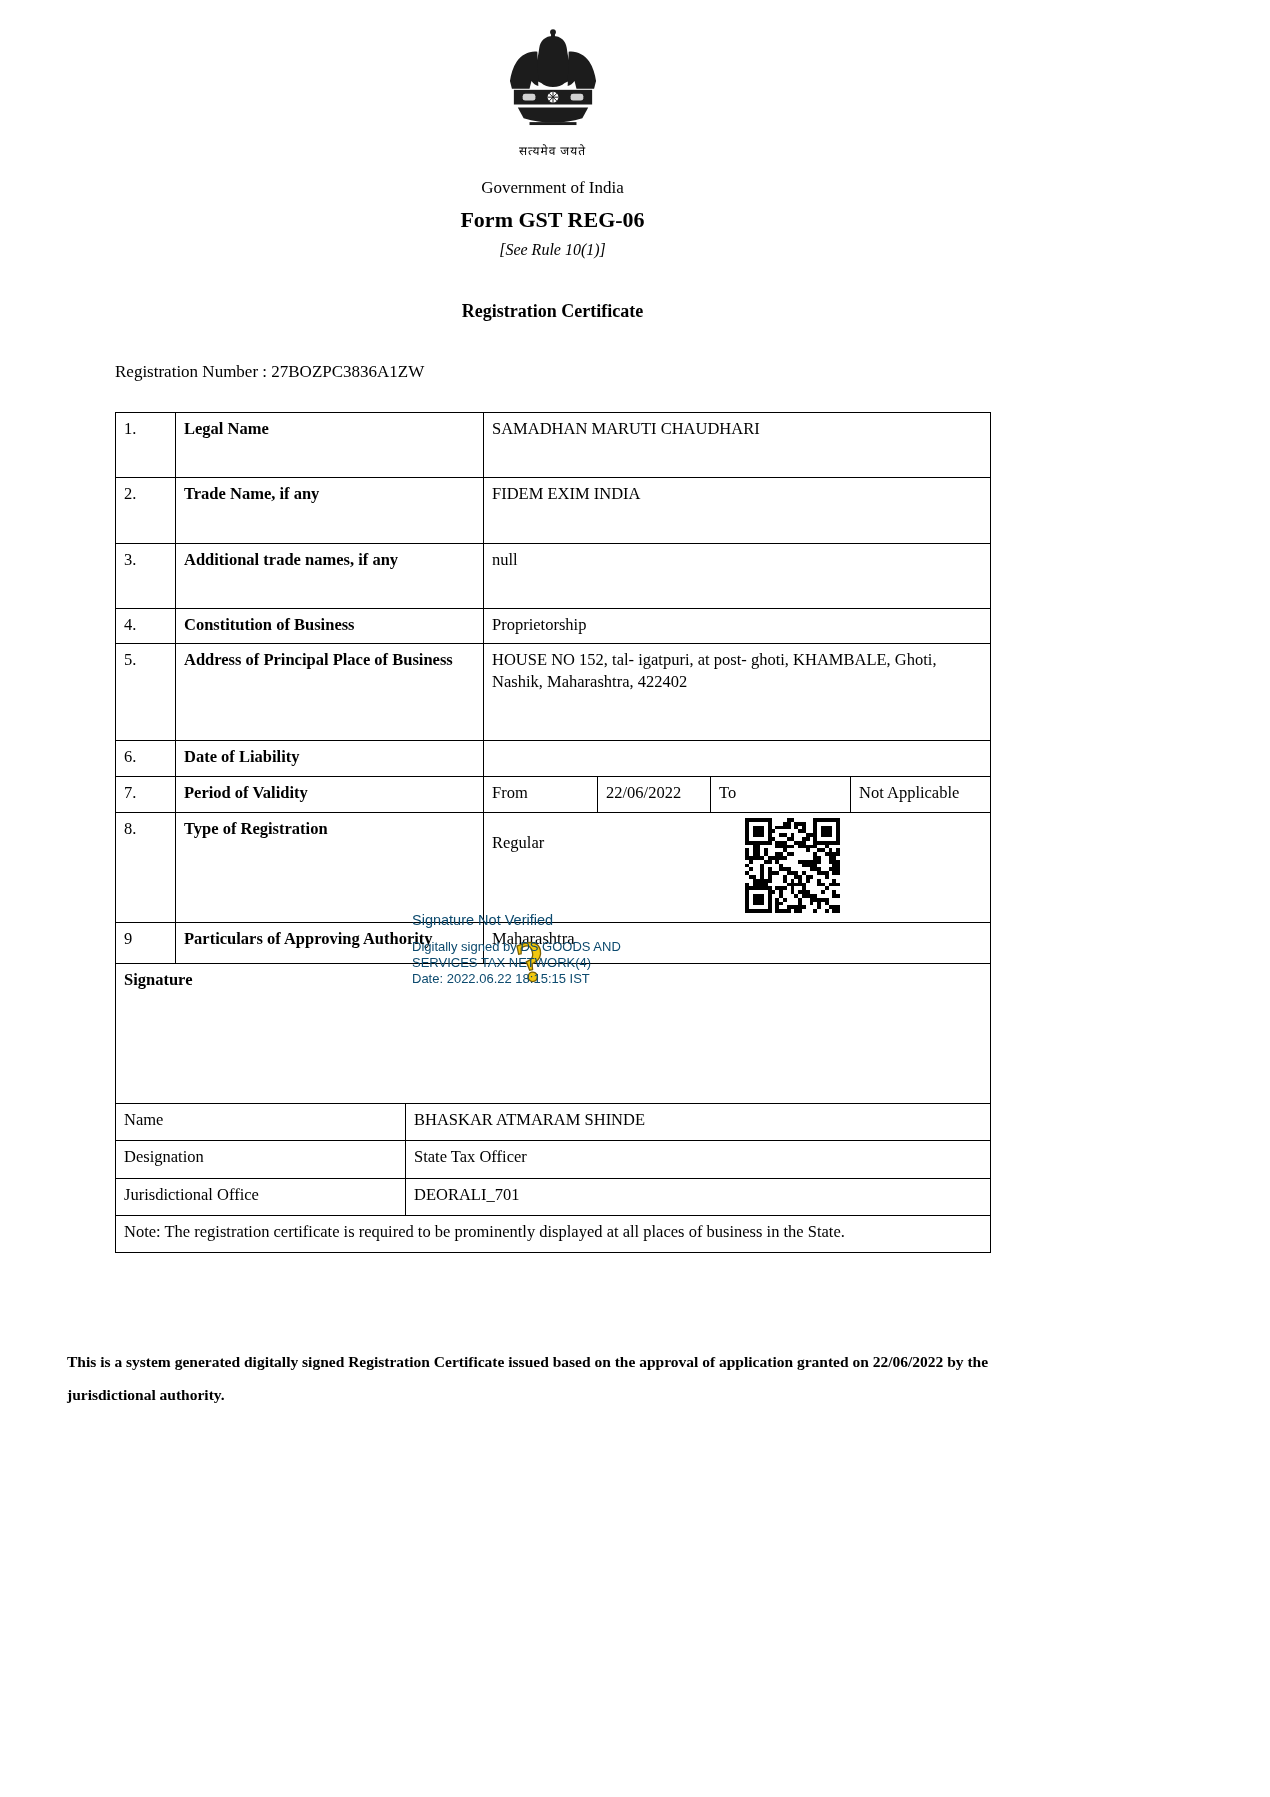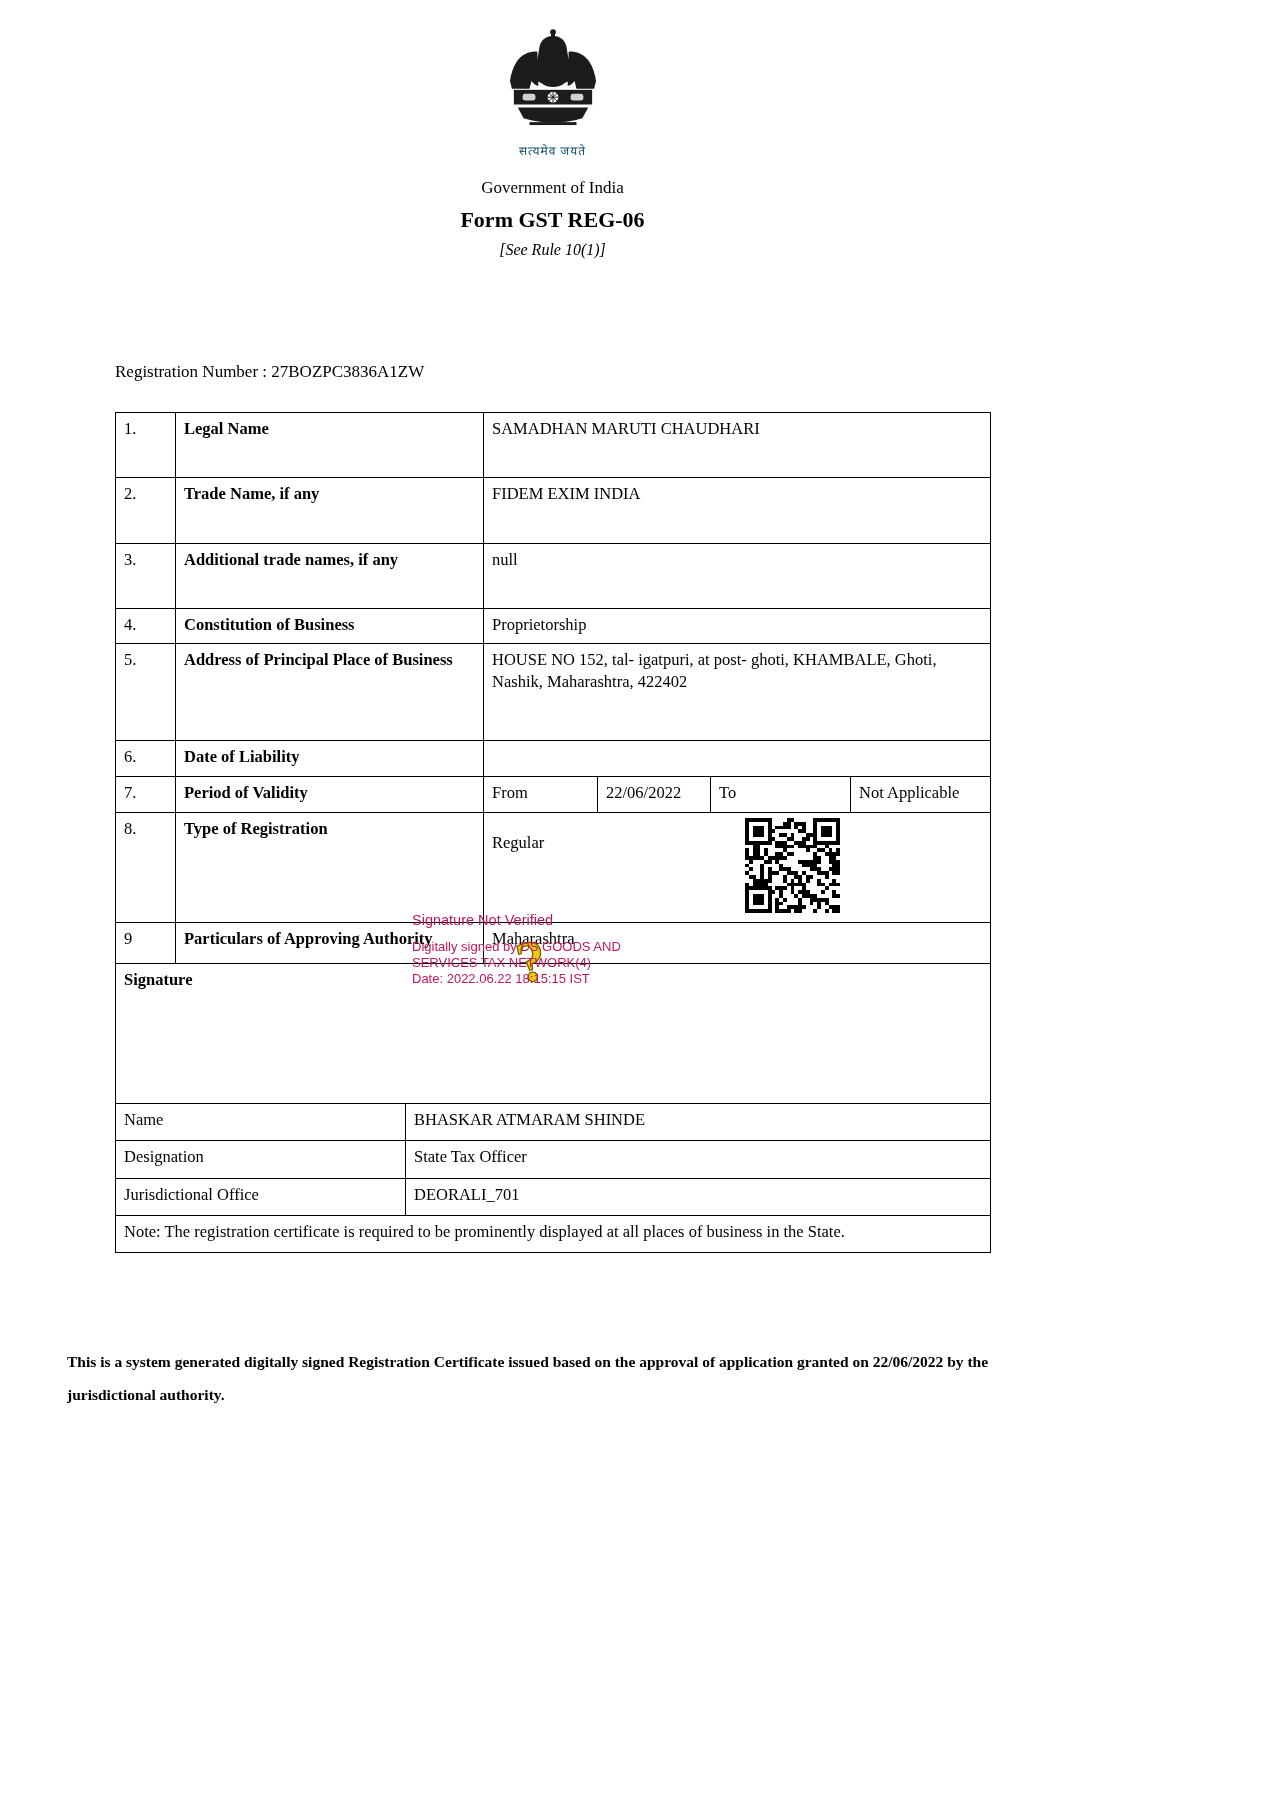--- a/index.html
+++ b/index.html
@@ -6,21 +6,21 @@
   body {
     width: 1270px; height: 1797px;
     background: #ffffff;
     font-family: "Liberation Serif", serif;
     color: #000;
     position: relative;
   }
   .page { position: relative; width: 1270px; height: 1797px; overflow: hidden; }
 
   .emblem-wrap { position: absolute; top: 28px; left: 115px; width: 875px; text-align: center; }
-  .motto { font-size: 12px; margin-top: 2px; letter-spacing: 1px; color: #0c4a6e; }
+  .motto { font-size: 12px; margin-top: 2px; letter-spacing: 1px; color: #000000; }
 
   .head-text { position: absolute; top: 178px; left: 115px; width: 875px; text-align: center; }
   .govt { font-size: 17px; font-weight: normal; text-align: center; }
   .form { font-size: 22px; font-weight: bold; margin-top: 9px; }
   .rule { font-size: 16px; font-style: italic; margin-top: 8px; }
 
   .cert-title { position: absolute; top: 301px; left: 115px; width: 875px; text-align: center; font-size: 18px; font-weight: bold; }
 
   .reg-line { position: absolute; top: 362px; left: 115px; font-size: 17px; }
   .reg-line .lbl { font-weight: normal; }
@@ -38,21 +38,21 @@
     overflow: hidden;
   }
   .cert td.b { font-weight: bold; }
   .cert td.rel { position: relative; }
   .reg-type-value { display: inline-block; margin-top: 14px; }
   .qr { position: absolute; top: 5px; right: 150px; width: 95px; height: 95px; }
   .sig-cell { height: 129px; font-weight: bold; }
 
   .sig-overlay {
     position: absolute; left: 412px; top: 912px; z-index: 10;
-    font-family: "Liberation Sans", sans-serif; color: #be185d; width: 300px;
+    font-family: "Liberation Sans", sans-serif; color: #0c4a6e; width: 300px;
   }
   .sig-status { font-size: 14.5px; margin-bottom: 11px; position: relative; z-index: 2; }
   .sig-line { font-size: 13px; line-height: 16px; position: relative; z-index: 2; }
   .sig-seal { position: absolute; left: 100px; top: 16px; z-index: 1; }
 
   .footer {
     position: absolute; left: 67px; top: 1346px; width: 990px;
     font-weight: bold; font-size: 15.5px; line-height: 2.1;
   }
 </style>
@@ -85,20 +85,21 @@
     </svg>
     <div class="motto">सत्यमेव जयते</div>
   </div>
 
   <div class="head-text">
     <div class="govt">Government of India</div>
     <div class="form">Form GST REG-06</div>
     <div class="rule">[See Rule 10(1)]</div>
   </div>
 
+  <div class="cert-title">Registration Certificate</div>
 
   <div class="reg-line">
     <span class="lbl">Registration Number :</span>
     <span>27BOZPC3836A1ZW</span>
   </div>
 
   <table class="cert">
     <colgroup>
       <col style="width:60px">
         <col style="width:230px">

